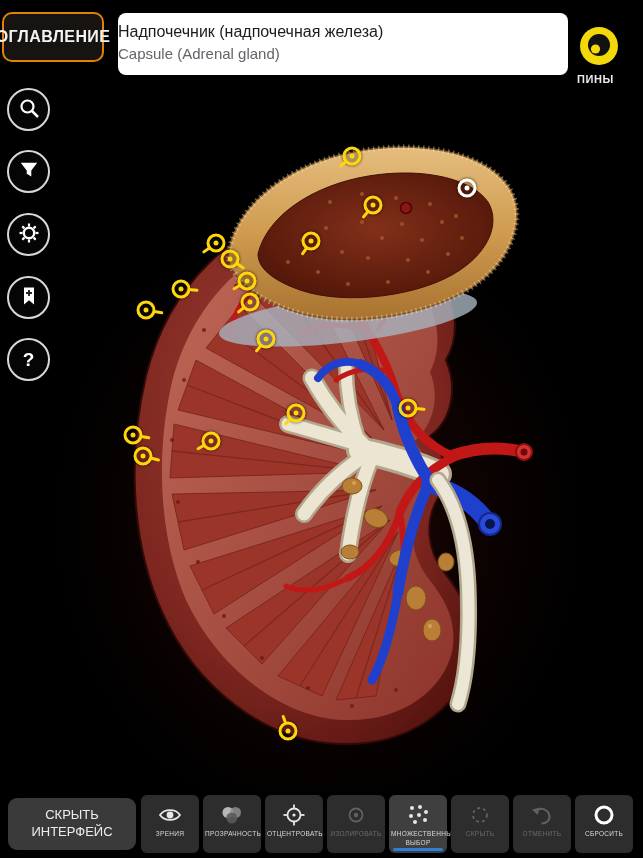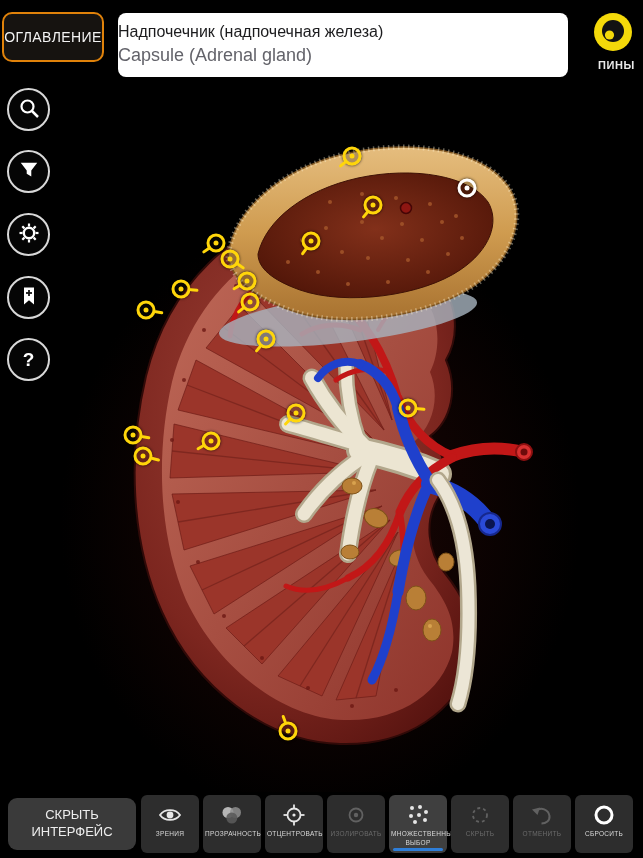--- a/index.html
+++ b/index.html
@@ -17,28 +17,28 @@
        background:#ffd60a;border-radius:50%;}
   .pin::after{content:'';position:absolute;left:50%;top:50%;width:9px;height:3px;margin-top:-1.5px;
        background:#ffd60a;border-radius:2px;transform-origin:0 50%;
        transform:rotate(var(--a,135deg)) translateX(8px);}
   .pin.white{border-color:#ffffff;}
   .pin.white::before{background:#ffffff;}
   .pin.white::after{display:none;}
 
   
   .toc-btn{position:absolute;left:2px;top:12px;width:102px;height:50px;background:#161310;
-       border:2.5px solid #e0820a;border-radius:10px;color:#f3f3f3;font-size:14px;font-weight:normal;
+       border:2.5px solid #e0820a;border-radius:10px;color:#f3f3f3;font-size:16px;font-weight:bold;
        letter-spacing:.4px;display:flex;align-items:center;justify-content:center;cursor:pointer;
        font-family:inherit;box-shadow:0 2px 8px rgba(0,0,0,.7);}
   .title-card{position:absolute;left:118px;top:13px;width:450px;min-height:62px;background:#fff;
        border-radius:8px;padding:10px 0 11px;box-sizing:border-box;box-shadow:0 2px 8px rgba(0,0,0,.55);}
   .title-card .t{font-size:16px;color:#1c1c1e;}
-  .title-card .s{font-size:18px;color:#63636a;margin-top:4px;}
-  .pins-ctl{position:absolute;right:8px;top:10px;width:58px;text-align:right;cursor:pointer;}
+  .title-card .s{font-size:15px;color:#63636a;margin-top:4px;}
+  .pins-ctl{position:absolute;right:8px;top:24px;width:58px;text-align:left;cursor:pointer;}
   .pins-ctl .pins-label{display:block;margin-top:1px;font-size:11px;font-weight:bold;color:#eaeaea;letter-spacing:.6px;}
 
   
   .side-btn{position:absolute;left:7px;width:43px;height:43px;border-radius:50%;
        border:2px solid #d8d8d8;background:rgba(10,10,10,.55);display:flex;align-items:center;
        justify-content:center;cursor:pointer;box-shadow:0 1px 6px rgba(0,0,0,.8);color:#fff;padding:0;}
   .side-btn .q{font-size:19px;font-weight:bold;color:#fff;font-family:inherit;}
 
   
   .bottom-bar{position:absolute;left:0;right:0;bottom:0;height:66px;background:#000;}

